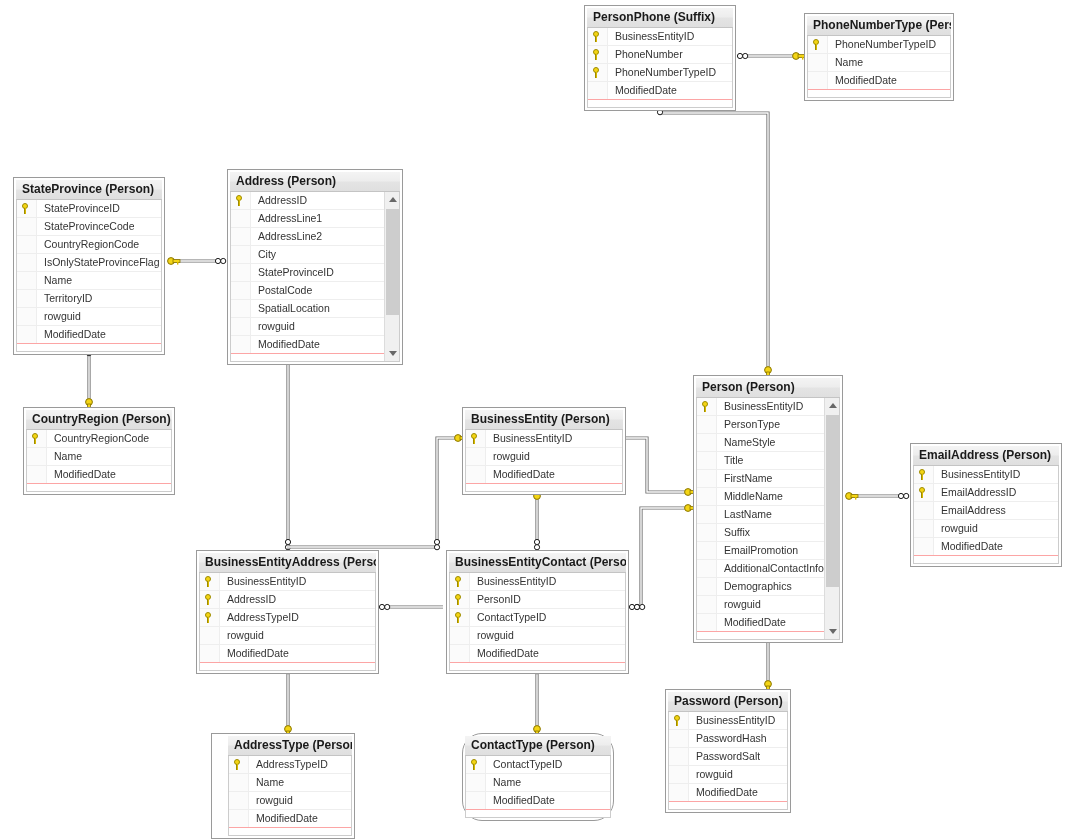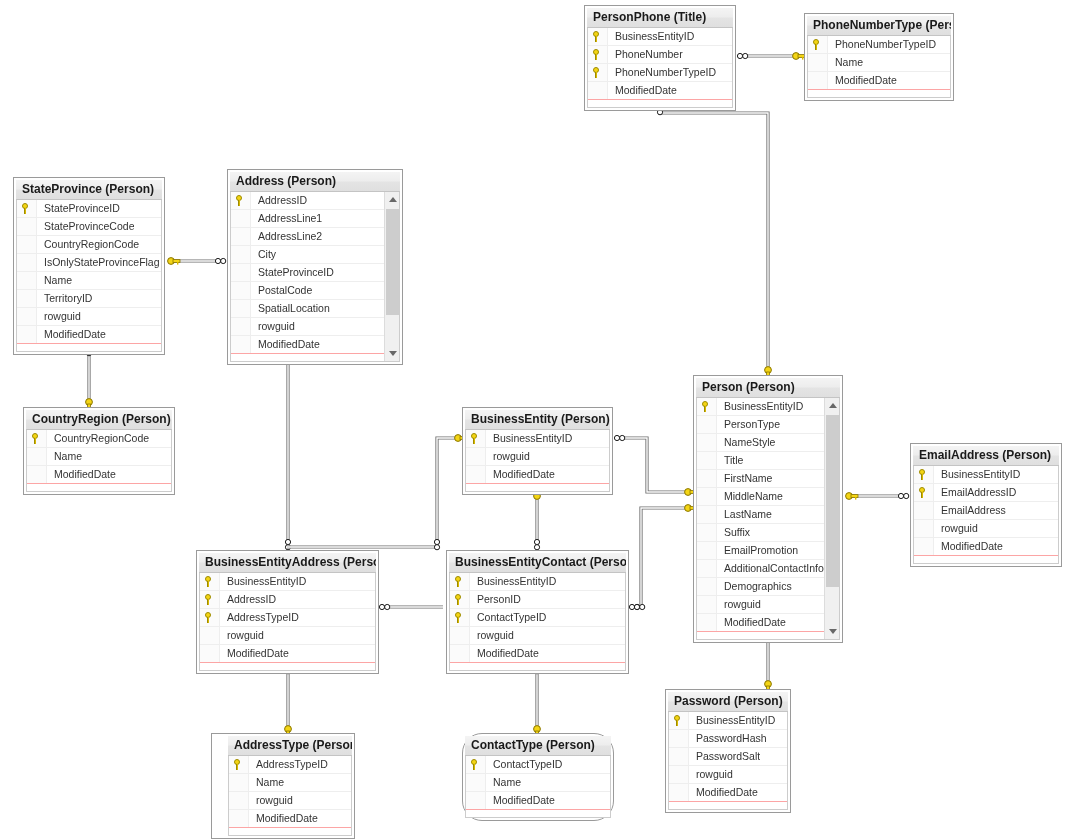--- a/index.html
+++ b/index.html
@@ -366,21 +366,21 @@
         </g>
         <g>
           <circle cx="637" cy="607" r="2.6" fill="#ffffff" stroke="#1a1a1a" stroke-width="1"></circle>
           <circle cx="642.2" cy="607" r="2.6" fill="#ffffff" stroke="#1a1a1a" stroke-width="1"></circle>
         </g>
       </g>
     </svg>
 
   <div id="tables-layer">
       <div class="table-box" style="left: 584px; top: 5px; width: 152px;">
-        <div class="tb-header">PersonPhone (Title)</div>
+        <div class="tb-header">PersonPhone (Suffix)</div>
         <div class="tb-body">
           <div class="tb-rows">
             <div class="tb-row">
               <div class="tb-gutter">
                 <span class="key-ico"></span>
               </div>
               <div class="tb-colname">BusinessEntityID</div>
             </div>
             <div class="tb-row">
               <div class="tb-gutter">
@@ -536,21 +536,21 @@
               <div class="tb-colname">Name</div>
             </div>
             <div class="tb-row">
               <div class="tb-gutter"></div>
               <div class="tb-colname">ModifiedDate</div>
             </div>
           </div>
           <div class="tb-pad"></div>
         </div>
       </div>
-      <div class="table-box" style="left: 462px; top: 407px; width: 151px;">
+      <div class="table-box" style="left: 462px; top: 407px; width: 164px;">
         <div class="tb-header">BusinessEntity (Person)</div>
         <div class="tb-body">
           <div class="tb-rows">
             <div class="tb-row">
               <div class="tb-gutter">
                 <span class="key-ico"></span>
               </div>
               <div class="tb-colname">BusinessEntityID</div>
             </div>
             <div class="tb-row">

